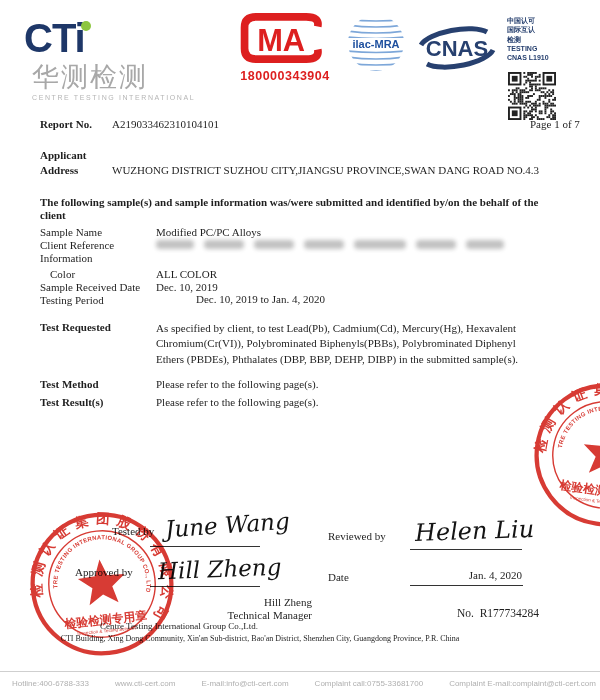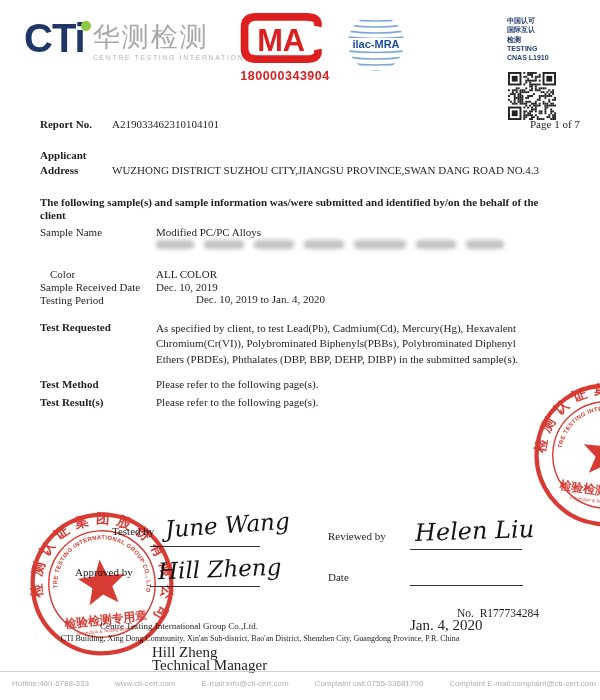--- a/index.html
+++ b/index.html
@@ -1,21 +1,21 @@
 <!DOCTYPE html>
 <html><head>
 <meta charset="utf-8">
 <style>
   html,body{margin:0;padding:0;background:#e9e9e9;}
   .page{position:relative;width:600px;height:700px;background:#ffffff;overflow:hidden;
         font-family:"Liberation Serif",serif;color:#1f1f1f;}
   .abs{position:absolute;}
 
   
-  .cti-logo{left:24px;top:18px;display:flex;align-items:flex-start;}
+  .cti-logo{left:24px;top:18px;display:flex;align-items:flex-start;flex-direction:column;}
   .cti-word{position:relative;font-family:"Liberation Sans",sans-serif;font-weight:800;
             font-size:40px;line-height:40px;color:#1e3768;letter-spacing:-1px;}
   .cti-dot{position:absolute;left:57px;top:3px;width:10px;height:10px;border-radius:50%;background:#8dc63f;}
   .cti-right{margin-left:8px;padding-top:6px;}
   .cti-cn{font-family:"Liberation Sans",sans-serif;font-size:27px;line-height:27px;color:#a8a8a8;letter-spacing:2px;}
   .cti-sub{font-family:"Liberation Sans",sans-serif;font-size:7px;color:#b5b5b5;letter-spacing:1.6px;margin-top:3px;}
 
   .cma-box{left:237px;top:12px;width:96px;text-align:center;}
   .cma-num{font-family:"Liberation Sans",sans-serif;font-weight:bold;font-size:12.5px;
            color:#dd1f1f;letter-spacing:.5px;margin-top:1px;}
@@ -38,21 +38,21 @@
   .blur-blobs span{display:inline-block;height:9px;border-radius:4px;background:#8f8f8f;}
 
   .req-val{left:156px;top:321px;width:368px;font-size:11px;line-height:15.4px;}
 
   
   .sig{position:absolute;font-family:"DejaVu Serif",serif;font-style:italic;color:#141414;}
   .sig1{left:165px;top:512px;font-size:23px;transform:rotate(-4deg);}
   .sig2{left:158px;top:556px;font-size:23px;transform:rotate(-2deg);}
   .sig3{left:415px;top:517px;font-size:24px;transform:rotate(-2deg);}
   .sigline{position:absolute;height:1px;background:#333;}
-  .center-box{position:absolute;text-align:left;font-size:15px;margin-top:48px;}
+  .center-box{position:absolute;text-align:right;font-size:11px;}
   .no-line{left:457px;top:607px;font-size:11.5px;}
   .company-name{left:100px;top:621px;font-size:9px;}
   .company-addr{left:60px;top:634px;width:400px;text-align:center;font-size:8px;}
 
   
   .stamp{position:absolute;width:152px;height:152px;mix-blend-mode:multiply;opacity:.92;}
   .stamp-left{left:26px;top:508px;transform:rotate(-6deg);}
   .stamp-right{left:530px;top:379px;transform:rotate(8deg);}
 
   
@@ -99,20 +99,27 @@
         <path d="M2 39 Q31 42 60 39"></path>
           <path d="M2 45 Q31 49 60 45"></path>
         <path d="M2 51 Q31 55 60 51"></path>
           <path d="M2 57 Q31 61 60 57"></path>
       </g>
       <rect x="2" y="26" width="58" height="11" fill="#ffffff"></rect>
       <text x="31" y="35.5" text-anchor="middle" font-family="Liberation Sans, sans-serif" font-size="11" font-weight="bold" fill="#1d4f9e">ilac-MRA</text>
     </svg>
   </div>
 
+  <div class="abs cnas-box">
+    <svg width="88" height="44" viewBox="0 0 88 44">
+      <path d="M 8 19 A 36 13 -10 0 1 74 6" fill="none" stroke="#27406f" stroke-width="5"></path>
+      <path d="M 80 24 A 36 13 -10 0 1 14 38" fill="none" stroke="#27406f" stroke-width="5"></path>
+      <text x="44" y="30" text-anchor="middle" font-family="Liberation Sans, sans-serif" font-size="22" font-weight="900" fill="#27406f">CNAS</text>
+    </svg>
+  </div>
 
   <div class="abs cnas-text">
     <div>中国认可</div>
     <div>国际互认</div>
     <div>检测</div>
     <div>TESTING</div>
     <div>CNAS L1910</div>
   </div>
 
   <div class="abs qr">
@@ -349,20 +356,21 @@
   <span class="lbl" style="left:40px;top:149px;">Applicant</span>
 
   <span class="lbl" style="left:40px;top:164px;">Address</span>
   <span class="val" style="left:112px;top:164px;">WUZHONG DISTRICT SUZHOU CITY,JIANGSU PROVINCE,SWAN DANG ROAD NO.4.3</span>
 
   <div class="abs intro">The following sample(s) and sample information was/were submitted and identified by/on the behalf of the client</div>
 
   <span class="plain-lbl" style="left:40px;top:226px;">Sample Name</span>
   <span class="val" style="left:156px;top:226px;">Modified PC/PC Alloys</span>
 
+  <span class="plain-lbl" style="left:40px;top:239px;width:112px;line-height:13px;">Client Reference Information</span>
   <div class="abs blur-blobs">
     <span style="width:38px"></span>
       <span style="width:40px"></span>
       <span style="width:40px"></span>
     <span style="width:40px"></span>
       <span style="width:52px"></span>
       <span style="width:40px"></span>
     <span style="width:38px"></span>
   </div>
 

